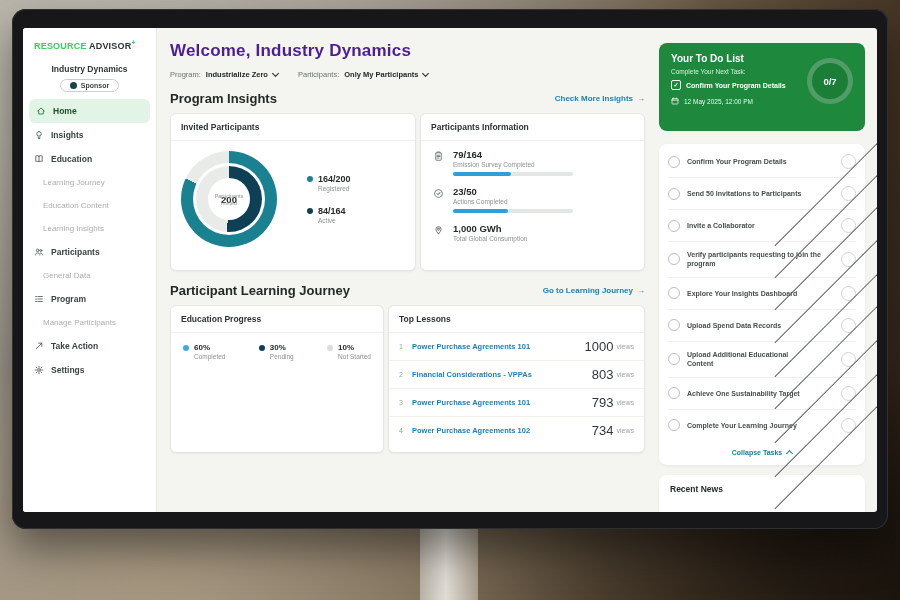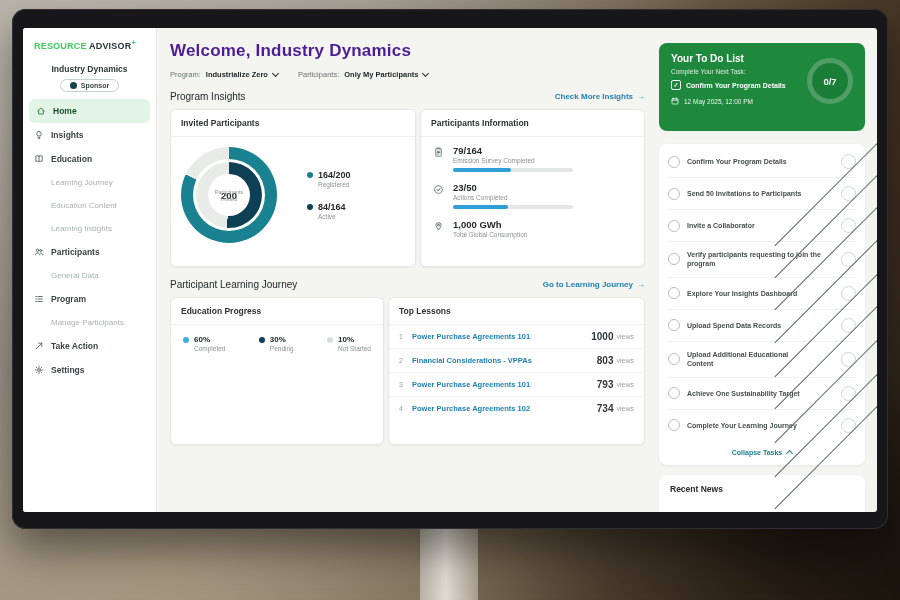--- a/index.html
+++ b/index.html
@@ -27,42 +27,42 @@
   .logo .p2{color:#2c3338;}
   .logo .plus{color:#3dcd58;font-size:7px;vertical-align:super;}
   .org{text-align:center;font-size:8.5px;font-weight:bold;color:#2e3634;margin-top:13px;}
   .badge-wrap{display:flex;justify-content:center;margin:5px 0 7px;}
   .badge{display:flex;align-items:center;gap:4px;border:1px solid #c9cfcb;border-radius:10px;
     padding:2px 9px;font-size:7px;color:#3c4543;font-weight:bold;}
   .badge-dot{width:7px;height:7px;border-radius:50%;background:#17424f;}
   .nav{margin-top:4px;}
   .nav-item{display:flex;align-items:center;gap:7px;height:24px;padding:0 11px;
     font-size:8.5px;font-weight:bold;color:#3a4442;cursor:pointer;}
-  .nav-item.sub{padding-left:28px;font-weight:normal;color:#a9b0ac;font-size:8px;height:23px;}
+  .nav-item.sub{padding-left:20px;font-weight:normal;color:#a9b0ac;font-size:8px;height:23px;}
   .nav-item.active{background:#e2f4e6;border-radius:6px;margin:0 6px;padding:0 7px;color:#1d4f2c;}
   .nav-item svg{width:10px;height:10px;stroke:#5a6663;fill:none;stroke-width:1.1;
     stroke-linecap:round;stroke-linejoin:round;flex-shrink:0;}
   .nav-item.active svg{stroke:#2e7d44;}
 
   
   .main{flex:1;min-width:0;padding:13px 10px 0 13px;box-sizing:border-box;}
   .welcome{font-size:17px;font-weight:bold;color:#4c1d95;letter-spacing:.2px;}
   .filters{display:flex;gap:20px;margin-top:9px;align-items:center;}
   .filter{display:flex;align-items:center;}
   .filter-label{font-size:7.5px;color:#6b7370;}
   .filter-value{font-size:7.5px;font-weight:bold;color:#22282a;display:flex;align-items:center;
     gap:5px;margin-left:5px;cursor:pointer;}
   .chev{display:inline-block;width:4px;height:4px;border-right:1.2px solid currentColor;
     border-bottom:1.2px solid currentColor;}
   .chev.down{transform:rotate(45deg);margin-top:-2px;}
   .chev.right{transform:rotate(-45deg);margin-left:-1px;}
   .chev.up{transform:rotate(-135deg);margin-top:2px;}
   .section-row{display:flex;justify-content:space-between;align-items:center;
     margin-top:12px;margin-bottom:7px;}
-  .section-title{font-size:10px;font-weight:normal;color:#232a28;}
+  .section-title{font-size:13px;font-weight:bold;color:#232a28;}
   .section-link{font-size:8px;font-weight:bold;color:#1f7fb2;display:flex;gap:4px;
     align-items:flex-start;cursor:pointer;}
   .cards{display:flex;gap:4px;}
   .card{background:#fff;border:1px solid #e5e7e2;border-radius:6px;
     box-shadow:0 1px 2px rgba(0,0,0,.05);box-sizing:border-box;}
   .card-title{font-size:8.5px;font-weight:bold;color:#2c3331;padding:8px 10px;
     border-bottom:1px solid #eef0ec;}
   .card-invited{width:246px;height:158px;}
   .card-pinfo{flex:1;height:158px;}
   .card-edu{width:214px;height:148px;position:relative;}
@@ -102,21 +102,21 @@
   .gauge-text{position:absolute;left:0;right:0;top:22px;text-align:center;}
   .gauge-text .v{font-size:10.5px;font-weight:bold;color:#232a28;}
   .gauge-text .l{font-size:6px;color:#8b928f;margin-top:1px;}
   .gauge-legend{display:flex;justify-content:space-between;padding:10px 12px 0;}
 
   
   .lesson-row{display:flex;align-items:center;padding:6px 10px;border-bottom:1px solid #f0f2ee;}
   .lesson-row:last-child{border-bottom:none;}
   .lesson-rank{width:13px;font-size:7px;color:#9aa19d;}
   .lesson-title{flex:1;font-size:7.5px;font-weight:bold;color:#1f7fb2;cursor:pointer;}
-  .views-num{font-size:10px;font-weight:bold;color:#30373c;}
+  .views-num{font-size:13px;font-weight:normal;color:#30373c;}
   .views-word{font-size:7px;color:#9aa19d;margin-left:3px;}
 
   
   .right{width:222px;flex-shrink:0;padding:15px 12px 0 4px;box-sizing:border-box;
     display:flex;flex-direction:column;}
   .todo-card{background:#1e883c;border-radius:8px;position:relative;padding:10px 12px;
     height:88px;box-sizing:border-box;color:#fff;flex-shrink:0;}
   .todo-title{font-size:10px;font-weight:bold;}
   .todo-sub{font-size:6.5px;color:rgba(255,255,255,.85);margin-top:4px;}
   .todo-next{display:flex;align-items:center;gap:5px;margin-top:5px;font-size:7px;font-weight:bold;}

